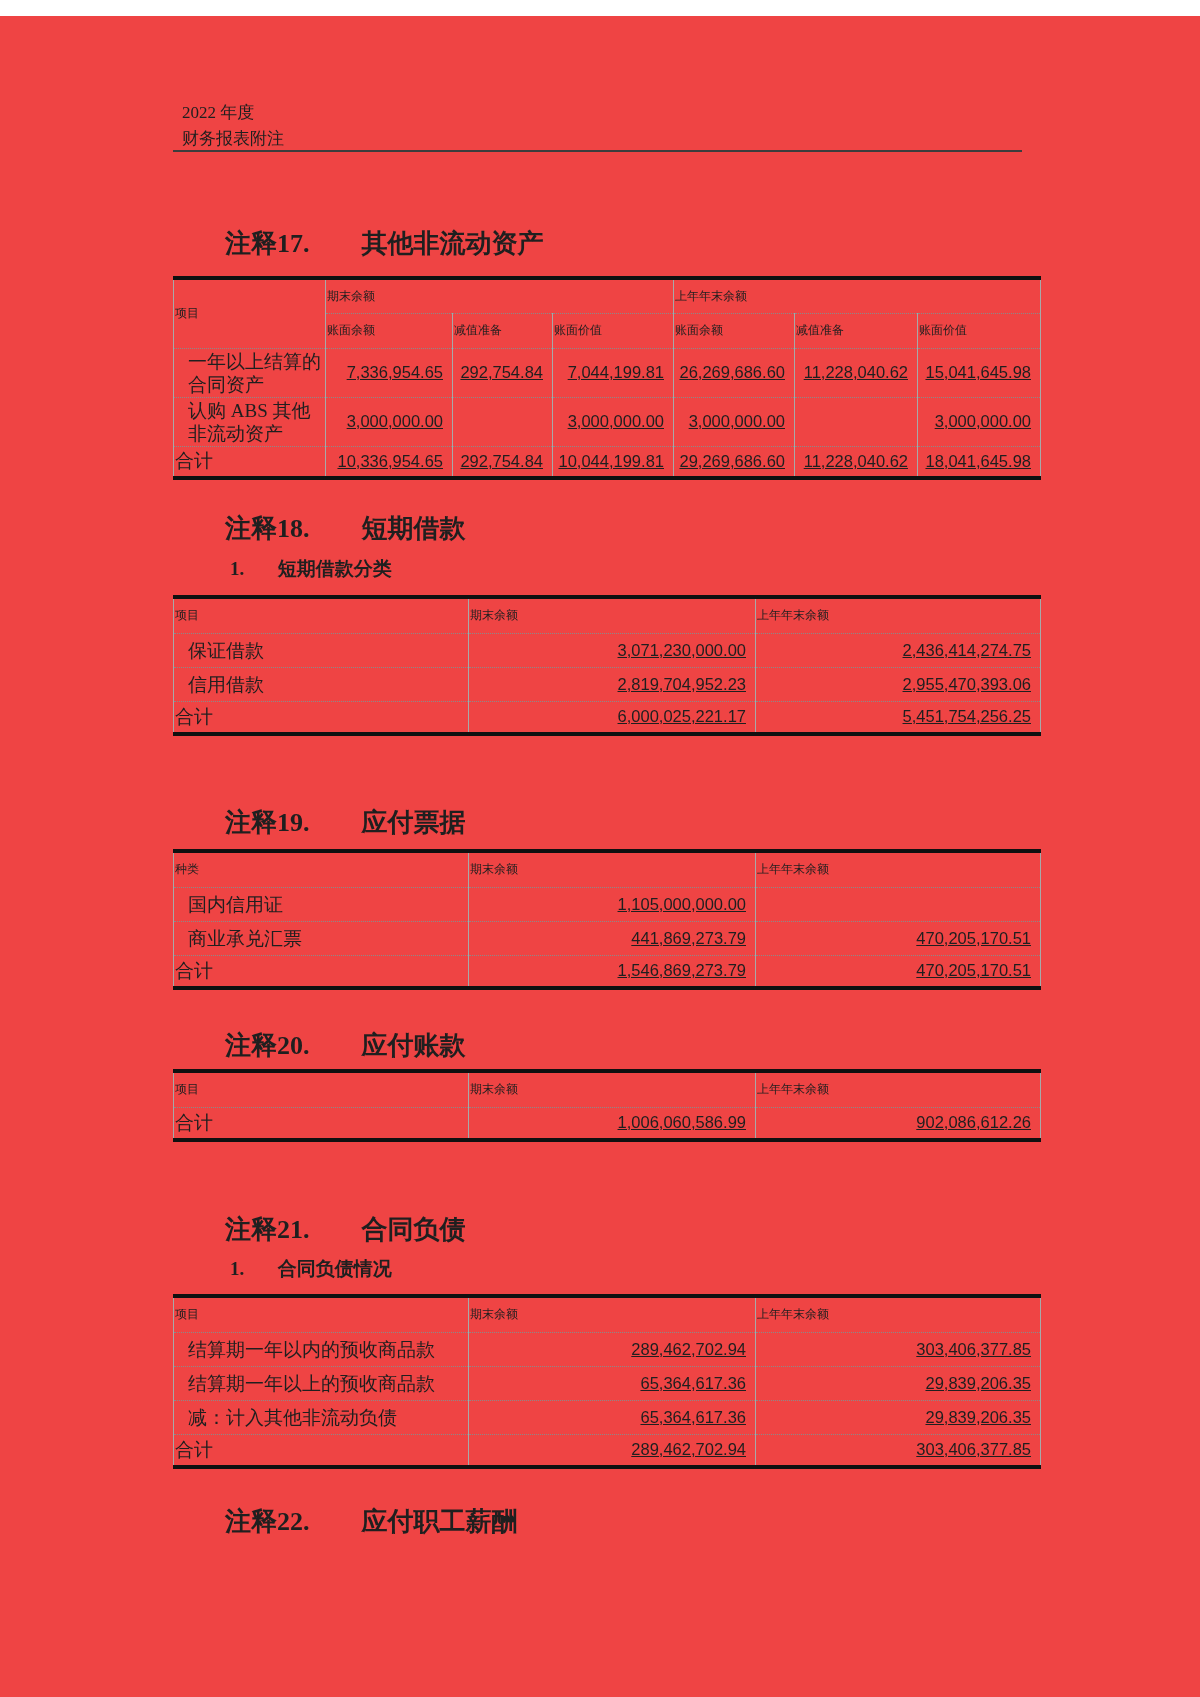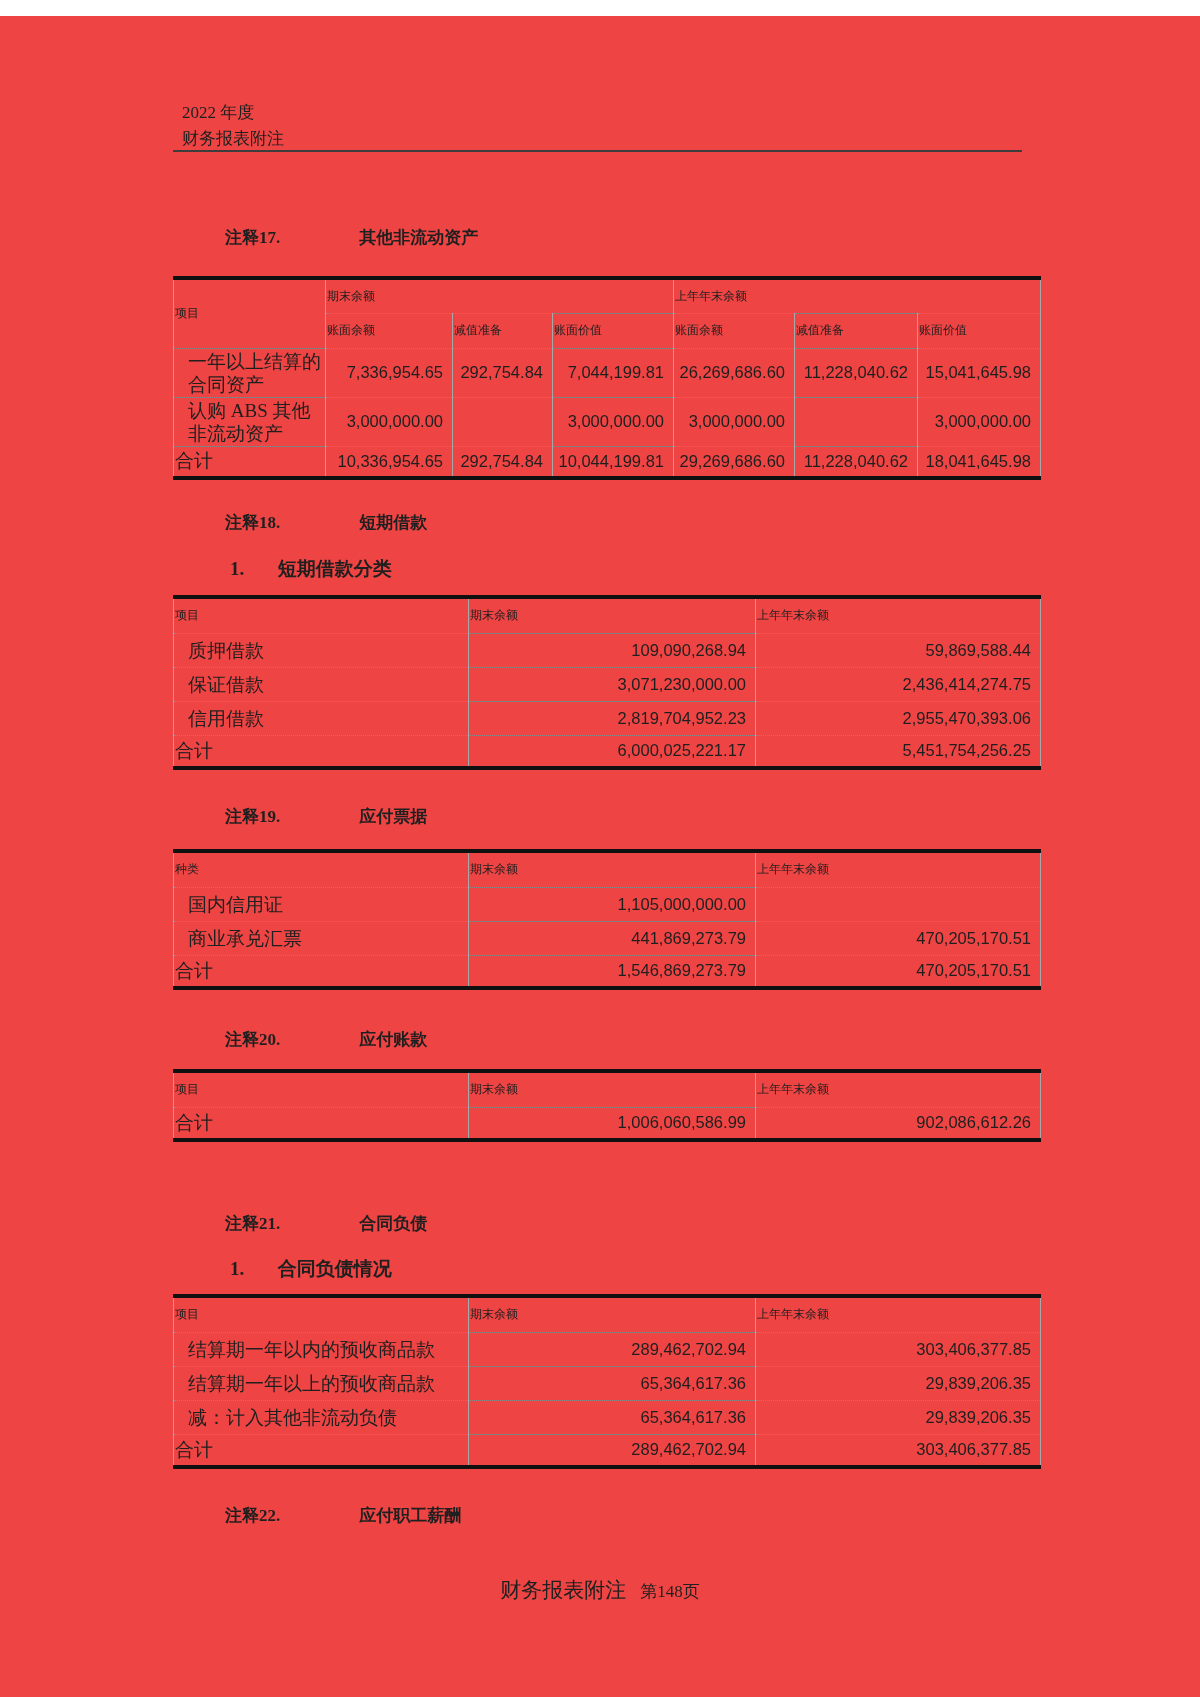--- a/index.html
+++ b/index.html
@@ -8,21 +8,21 @@
     background:#ef4444; color:#1f1f1f; overflow:hidden;
     font-family:"Liberation Serif","DejaVu Serif",serif;
   }
   .abs { position:absolute; }
 
   
   .doc-header { left:182px; top:84px; font-size:17px; line-height:26px; }
   .header-rule { left:173px; top:134px; width:849px; height:2px; background:#3d3d3d; }
 
   
-  .note-title { left:173px; padding-left:52px; font-weight:bold; font-size:17px; white-space:nowrap; }
+  .note-title { left:173px; padding-left:52px; font-weight:bold; font-size:26px; white-space:nowrap; }
   .note-title .note-label { display:inline-block; min-width:130px; }
   .sub-title { left:178px; padding-left:52px; font-weight:bold; font-size:19px; white-space:nowrap; }
   .sub-title .sub-label { display:inline-block; min-width:43px; }
 
   
   table.fin {
     position:absolute; left:173px; width:867px; table-layout:fixed;
     border-collapse:collapse;
     border-top:4px solid #101010; border-bottom:4px solid #101010;
     border-left:1px solid #b5b5b5; border-right:1px solid #b5b5b5;
@@ -30,21 +30,21 @@
   table.fin td {
     border-left:1px solid #a8a8a8; border-right:1px solid #a8a8a8;
     border-top:1px dotted #8a8a8a; border-bottom:1px dotted #8a8a8a;
     overflow:hidden; vertical-align:middle;
   }
   td.hc { text-align:left; font-size:12px; }
   td.label { text-align:left; font-size:19px; padding-left:14px; line-height:23px; }
   td.center { text-align:left; font-size:19px; }
   td.num {
     text-align:right; padding-right:9px;
-    font-family:"Liberation Sans","DejaVu Sans",sans-serif; font-size:16.5px;
+    font-family:"Liberation Sans","DejaVu Sans",sans-serif; font-size:16.5px;text-decoration:underline;
   }
   .t17 tr.h  { height:35px; }
   .t17 tr.d  { height:47px; }
   .t17 tr.t  { height:32px; }
   .t3  tr.h  { height:36px; }
   .t3  tr.d  { height:34px; }
   .t3  tr.t  { height:33px; }
 
   
   .doc-footer { left:0; top:1560px; width:1200px; text-align:center; white-space:nowrap; }
@@ -136,25 +136,20 @@
         <col style="width:287px">
         <col style="width:285px">
       </colgroup>
     <tbody>
         <tr class="h">
       <td class="hc">项目</td>
       <td class="hc">期末余额</td>
       <td class="hc">上年年末余额</td>
     </tr>
     <tr class="d">
-      <td class="label">质押借款</td>
-      <td class="num">109,090,268.94</td>
-      <td class="num">59,869,588.44</td>
-    </tr>
-    <tr class="d">
       <td class="label">保证借款</td>
       <td class="num">3,071,230,000.00</td>
       <td class="num">2,436,414,274.75</td>
     </tr>
     <tr class="d">
       <td class="label">信用借款</td>
       <td class="num">2,819,704,952.23</td>
       <td class="num">2,955,470,393.06</td>
     </tr>
     <tr class="t">
@@ -267,18 +262,14 @@
       <td class="num">303,406,377.85</td>
     </tr>
   </tbody>
     </table>
 
   <div class="abs note-title" style="top:1488px">
     <span class="note-label">注释22.</span>
     <span>应付职工薪酬</span>
   </div>
 
-  <div class="abs doc-footer">
-    <span class="f-title">财务报表附注</span>
-    <span class="f-page">第148页</span>
-  </div>
 
 </div>
 
 </body></html>

